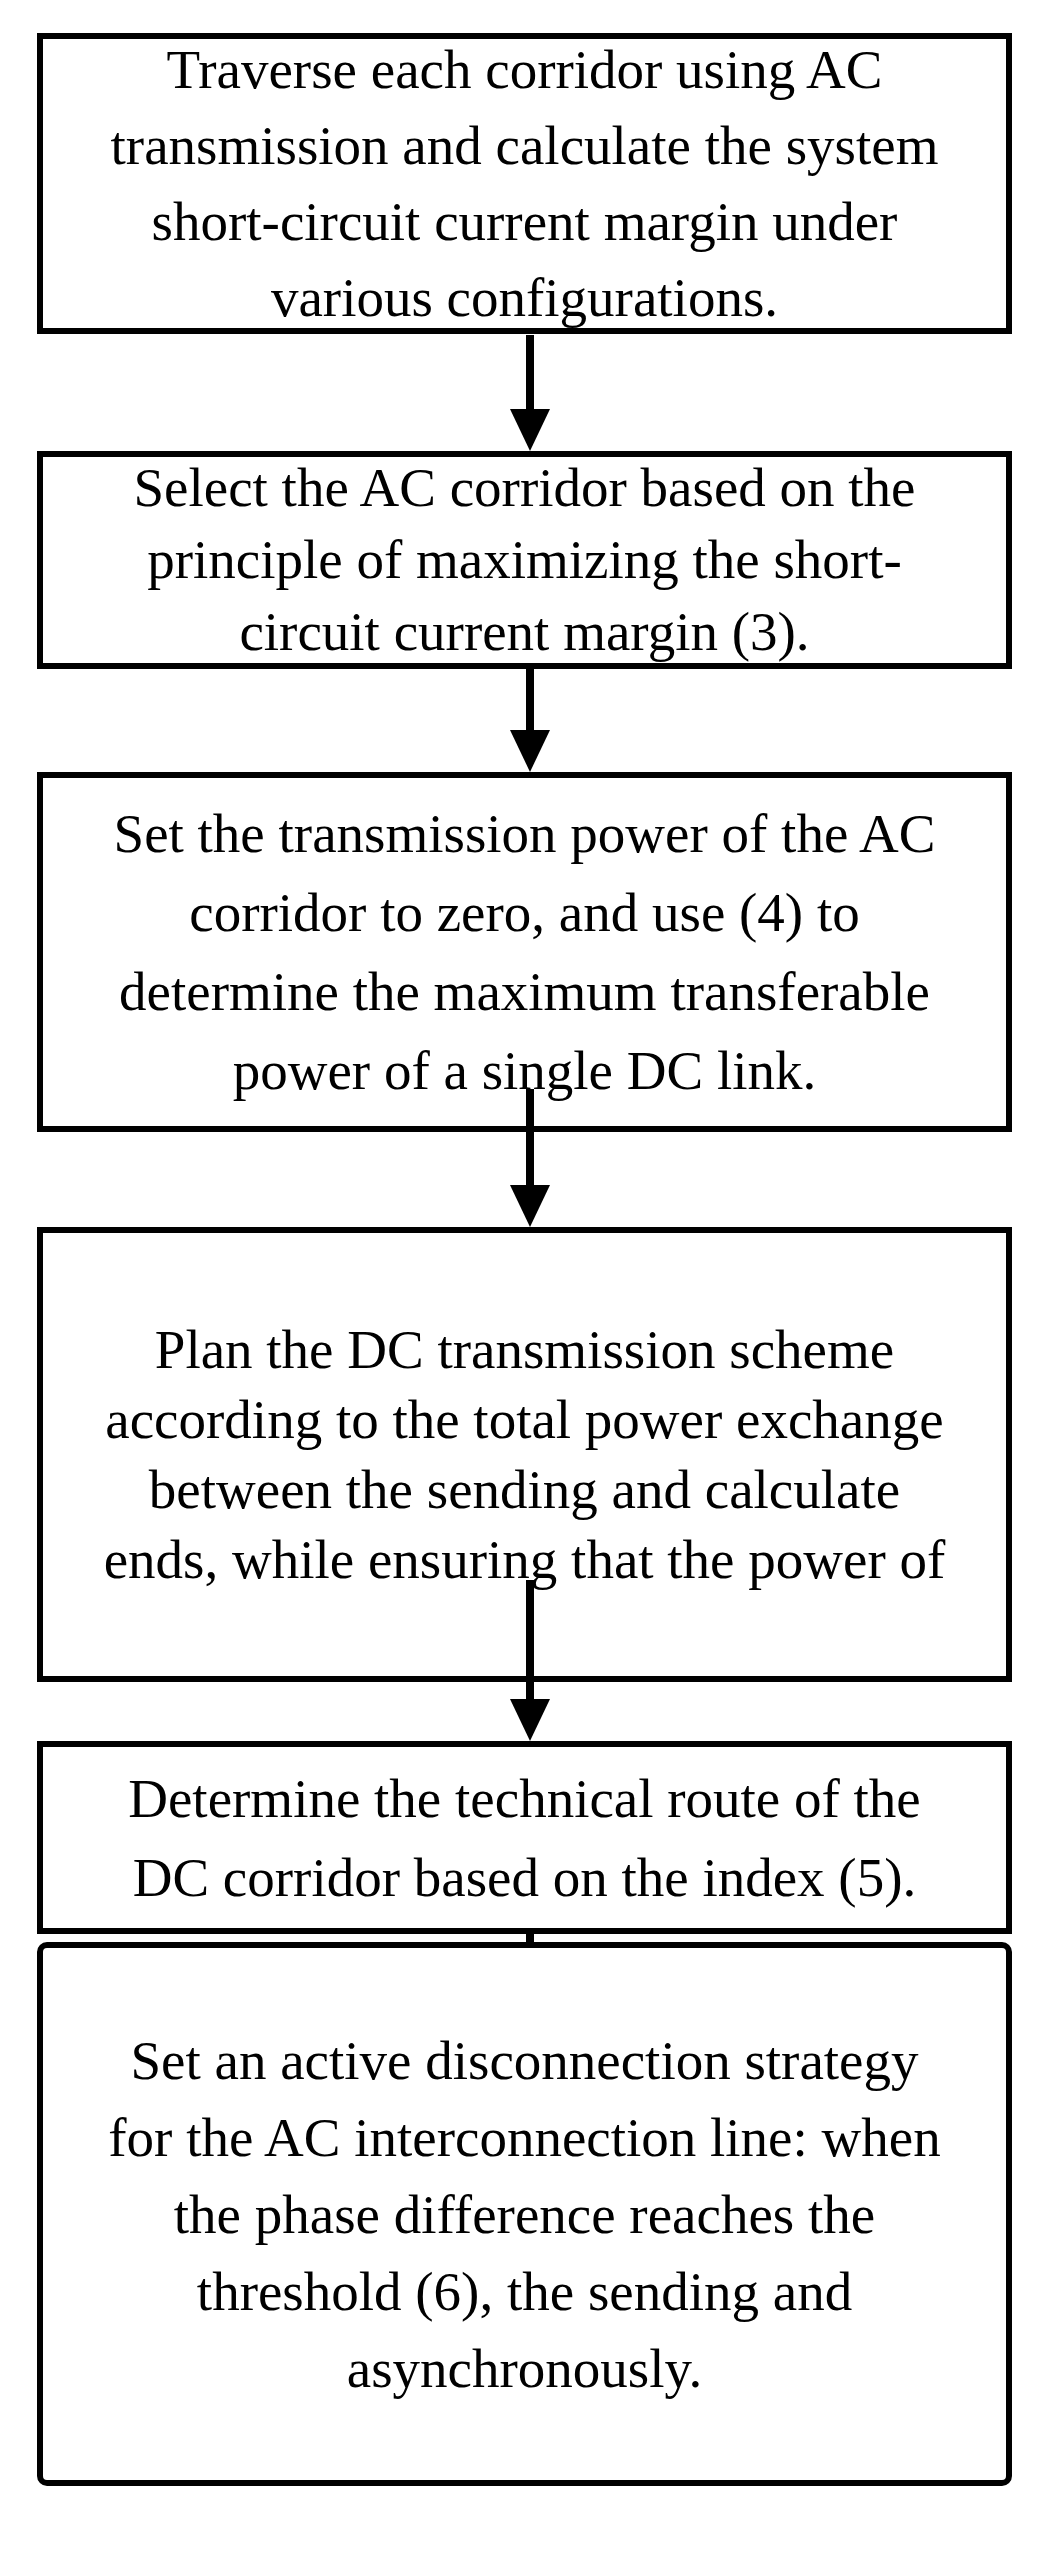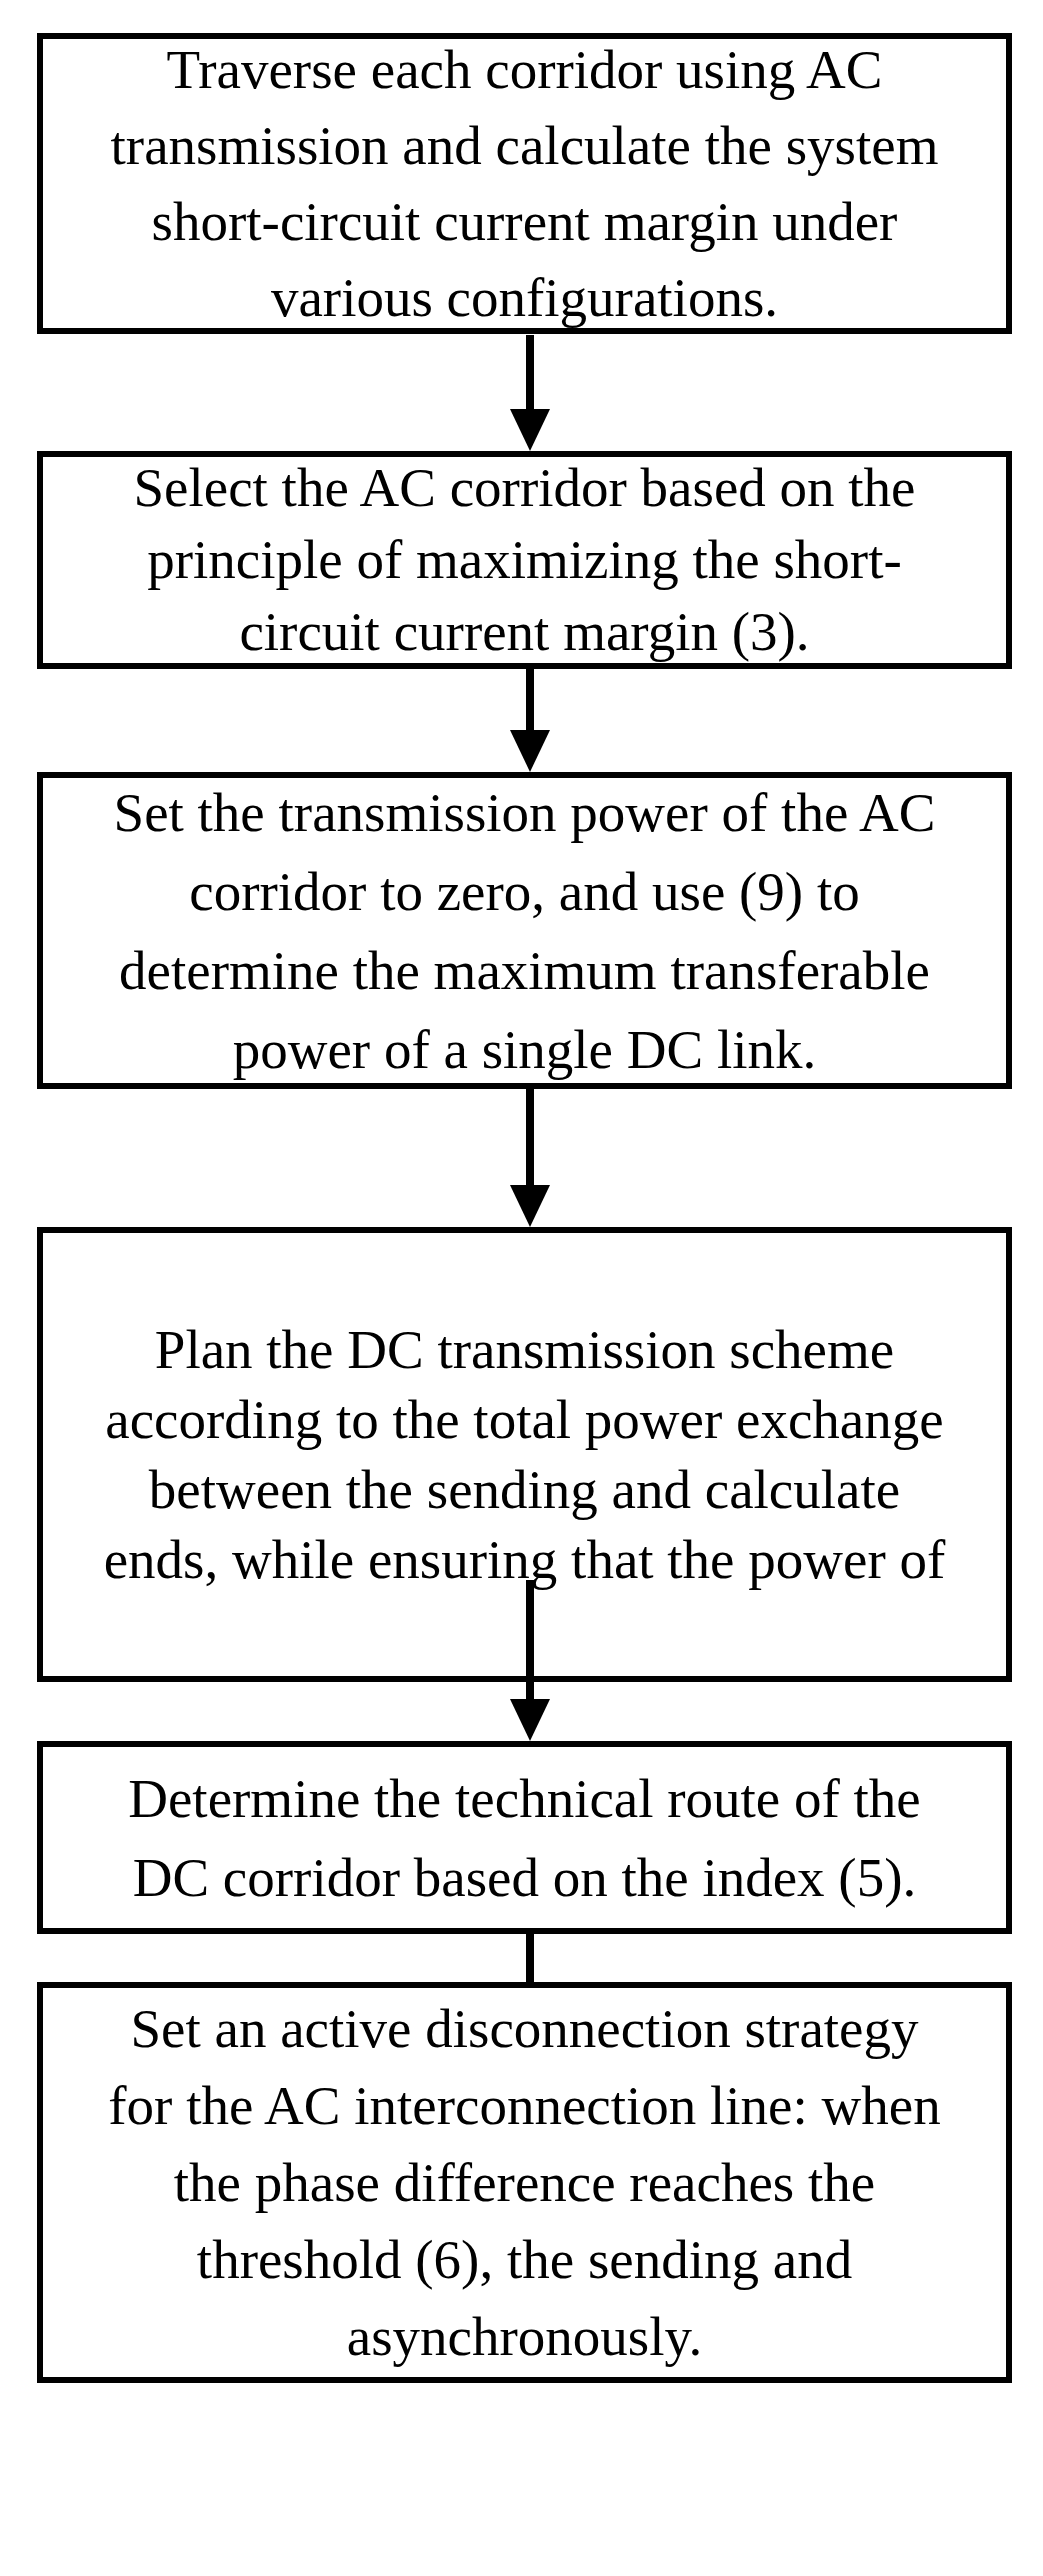--- a/index.html
+++ b/index.html
@@ -30,27 +30,27 @@
   .line {
     white-space: pre;
     text-align: center;
     font-size: 55px;
     line-height: 76px;
     color: #000000;
   }
   .box1 { top: 33px;   height: 301px; }
   .box2 { top: 451px;  height: 218px; justify-content: center; }
   .box2 .line { line-height: 72px; }
-  .box3 { top: 772px;  height: 317px; }
+  .box3 { top: 772px;  height: 360px; }
   .box3 .line { line-height: 79px; }
   .box4 { top: 1227px; height: 455px; }
   .box4 .line { line-height: 70px; }
   .box5 { top: 1741px; height: 193px; }
   .box5 .line { line-height: 79px; }
-  .box6 { top: 1982px; height: 401px; }
+  .box6 { top: 1942px; height: 544px; border-radius: 10px; }
   .box6 .line { line-height: 77px; }
 
   .arrow {
     position: absolute;
     left: 510px;
     width: 40px;
   }
   .arrow .shaft {
     position: absolute;
     left: 16px;
@@ -98,21 +98,21 @@
     <div class="line">circuit current margin (3).</div>
   </div>
 
   <div class="arrow a2">
     <div class="shaft"></div>
     <div class="head"></div>
   </div>
 
   <div class="flow-box box3">
     <div class="line">Set the transmission power of the AC</div>
-    <div class="line">corridor to zero, and use (9) to</div>
+    <div class="line">corridor to zero, and use (4) to</div>
     <div class="line">determine the maximum transferable</div>
     <div class="line">power of a single DC link.</div>
   </div>
 
   <div class="arrow a3">
     <div class="shaft"></div>
     <div class="head"></div>
   </div>
 
   <div class="flow-box box4">

